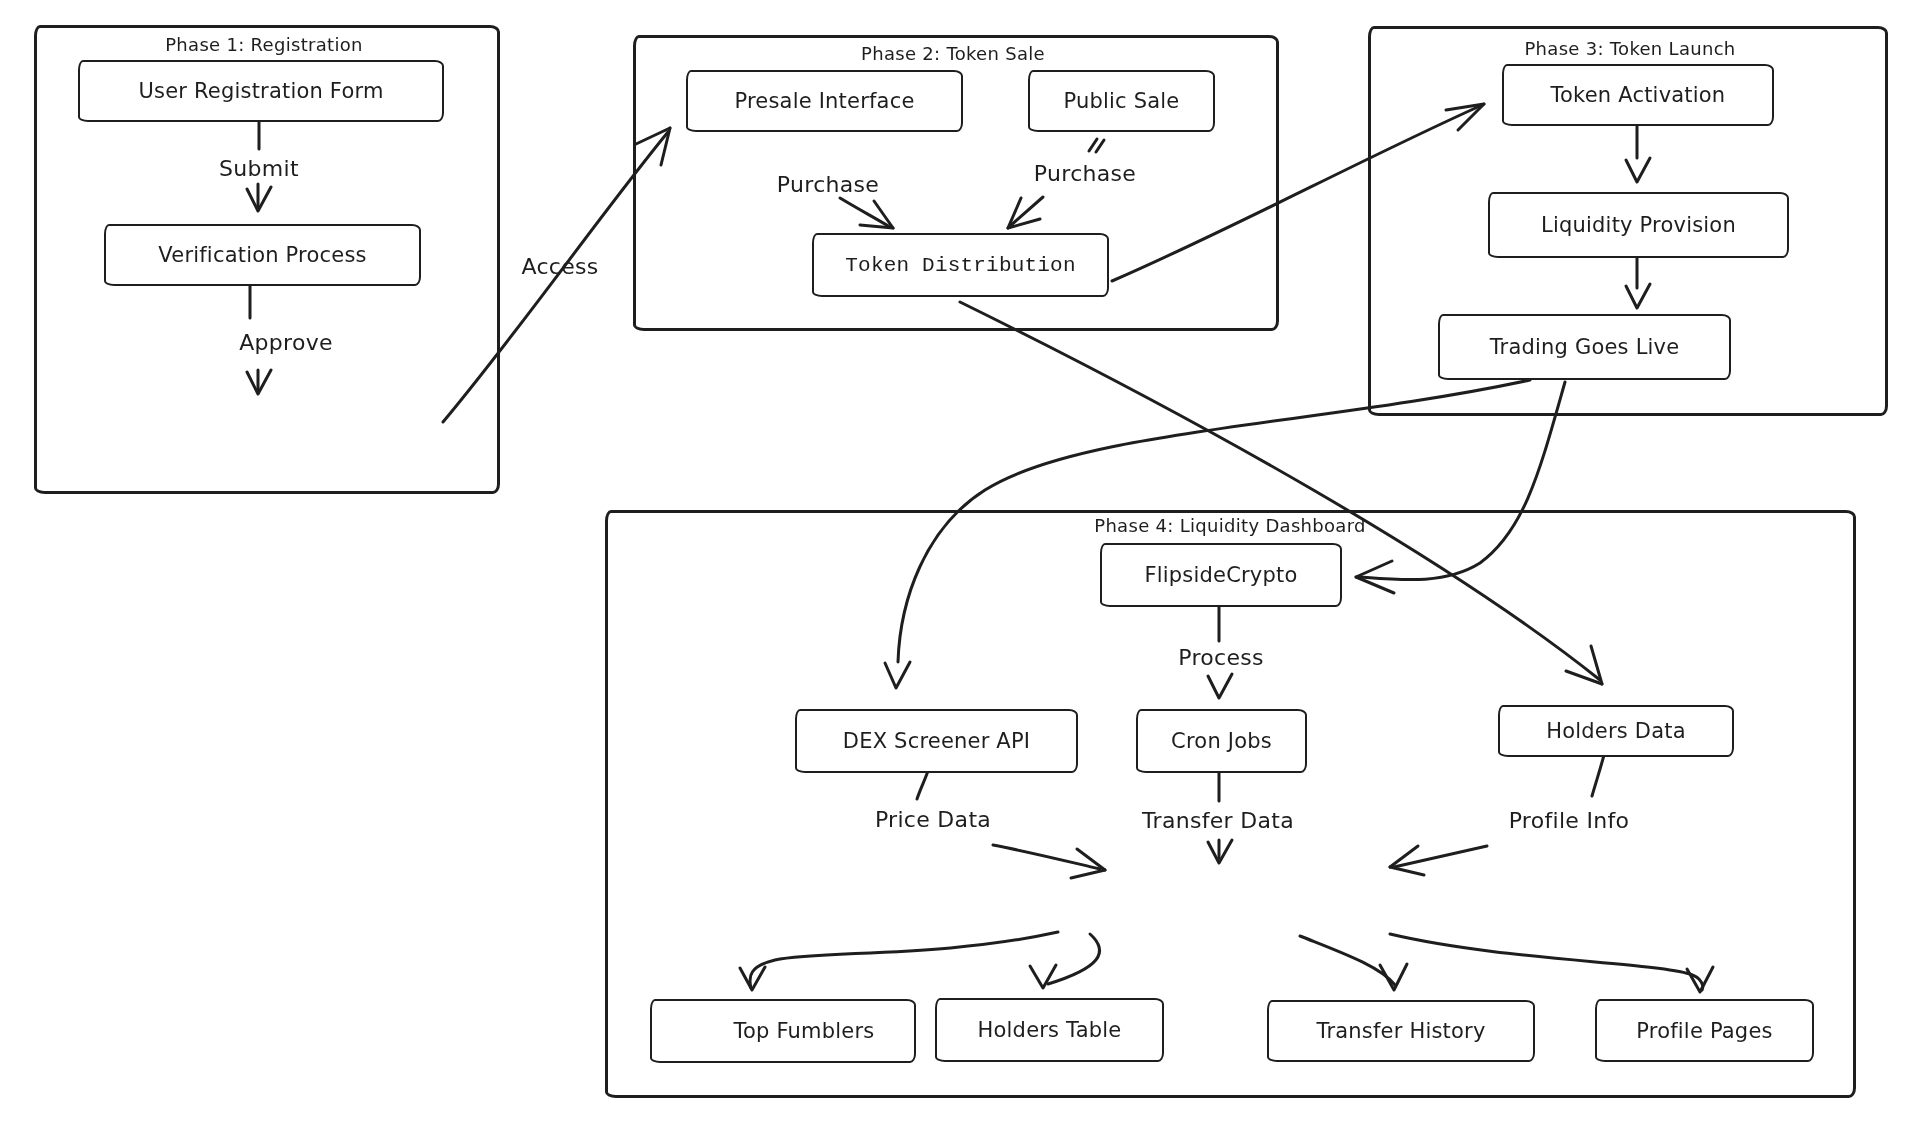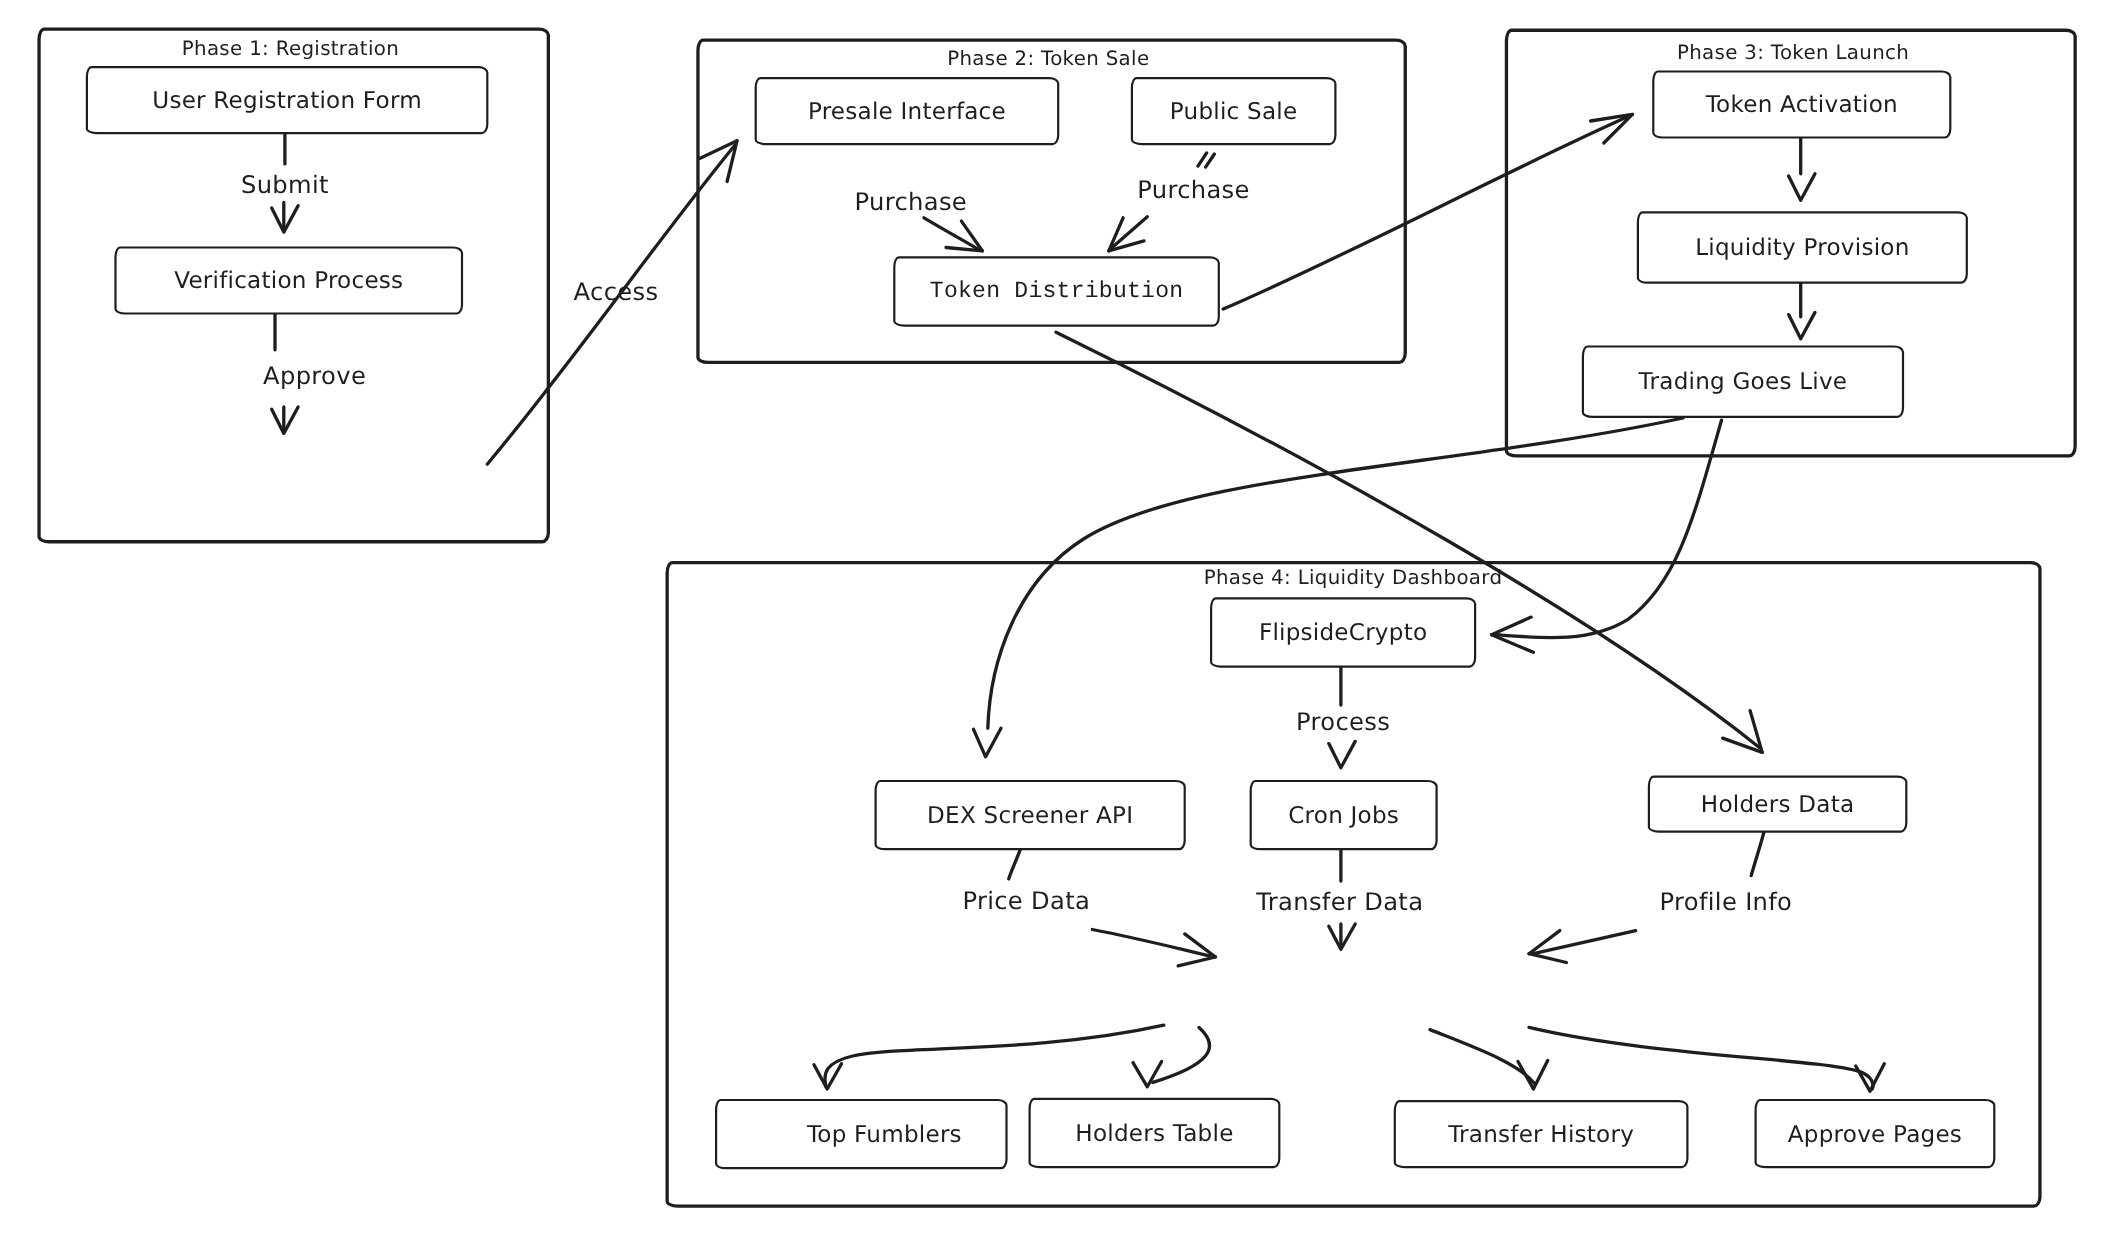--- a/index.html
+++ b/index.html
@@ -161,15 +161,15 @@
   <div class="elabel" style="left:1221px;top:645px;">Process</div>
   <div class="node" style="left:795px;top:709px;width:279px;height:60px;">DEX Screener API</div>
   <div class="node" style="left:1136px;top:709px;width:167px;height:60px;">Cron Jobs</div>
   <div class="node" style="left:1498px;top:705px;width:232px;height:48px;">Holders Data</div>
   <div class="elabel" style="left:933px;top:807px;">Price Data</div>
   <div class="elabel" style="left:1218px;top:808px;">Transfer Data</div>
   <div class="elabel" style="left:1569px;top:808px;">Profile Info</div>
   <div class="node" style="left:650px;top:999px;width:220px;height:60px;padding-left:42px;">Top Fumblers</div>
   <div class="node" style="left:935px;top:998px;width:225px;height:60px;">Holders Table</div>
   <div class="node" style="left:1267px;top:1000px;width:264px;height:58px;">Transfer History</div>
-  <div class="node" style="left:1595px;top:999px;width:215px;height:59px;">Approve Pages</div>
+  <div class="node" style="left:1595px;top:999px;width:215px;height:59px;">Profile Pages</div>
 
 </div>
 
 </body></html>

